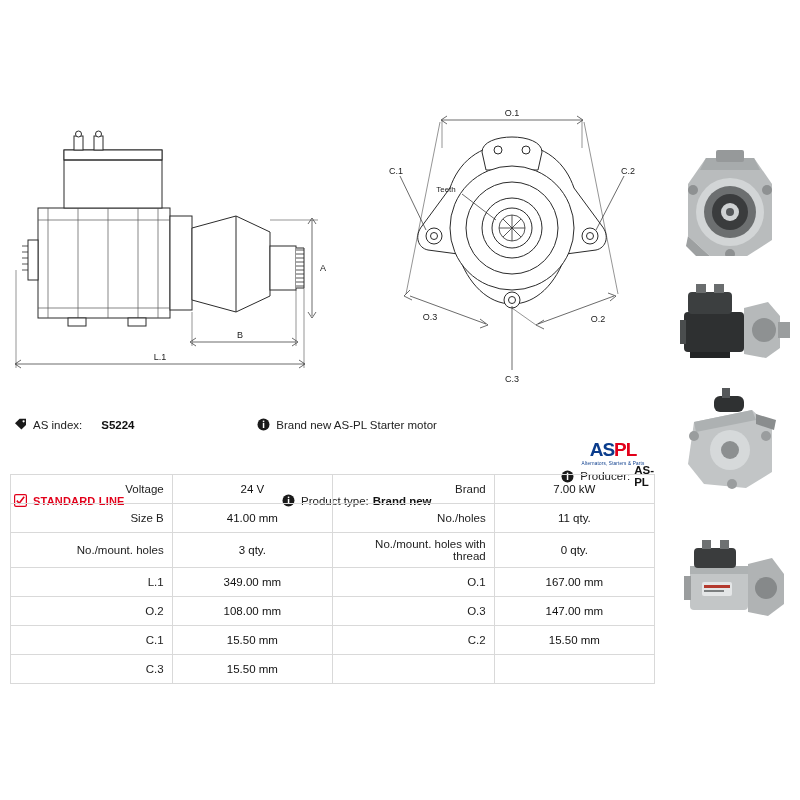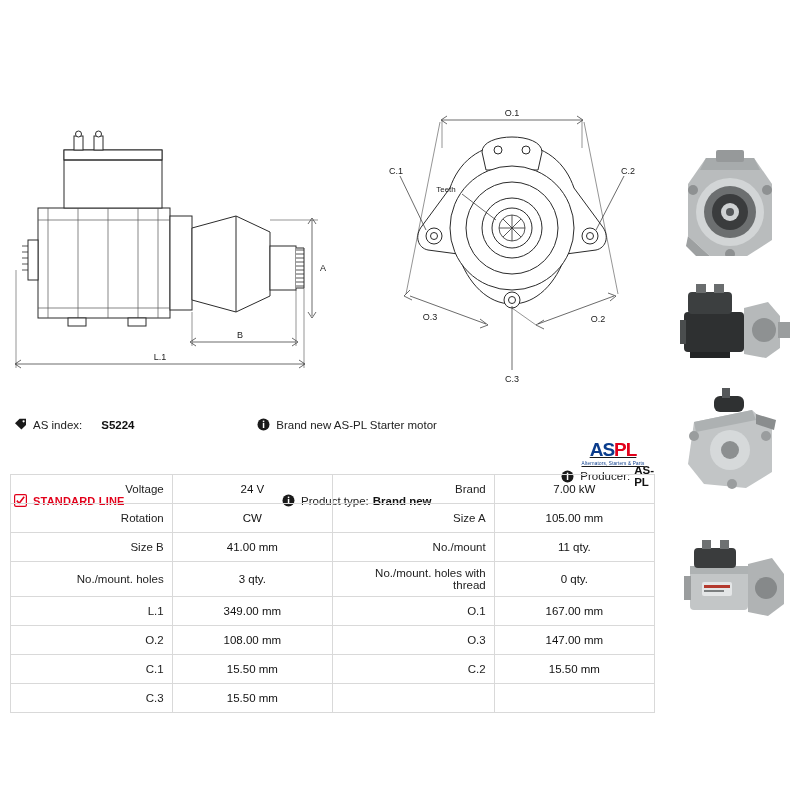--- a/index.html
+++ b/index.html
@@ -113,21 +113,20 @@
   }
   .producer-row { margin-top: 2px; }
 
   
   .logo {
     position: absolute;
     right: 148px;
     top: 440px;
     width: 78px;
     text-align: center;
-    text-decoration: underline;
   }
   .logo-mark {
     font-weight: bold;
     font-size: 19px;
     color: #0a3c8c;
     line-height: 1;
     letter-spacing: -1px;
   }
   .logo-mark .sub { color: #e2001a; }
   .logo-text {
@@ -459,29 +458,23 @@
 
   <table class="specs">
     <tbody>
       <tr>
         <td class="k">Voltage</td>
         <td class="v">24 V</td>
         <td class="k">Brand</td>
         <td class="v">7.00 kW</td>
       </tr>
       <tr>
-        <td class="k">Rotation</td>
-        <td class="v">CW</td>
-        <td class="k">Size A</td>
-        <td class="v">105.00 mm</td>
-      </tr>
-      <tr>
         <td class="k">Size B</td>
         <td class="v">41.00 mm</td>
-        <td class="k">No./mount</td>
+        <td class="k">No./holes</td>
         <td class="v">11 qty.</td>
       </tr>
       <tr>
         <td class="k">No./mount. holes</td>
         <td class="v">3 qty.</td>
         <td class="k">No./mount. holes with thread</td>
         <td class="v">0 qty.</td>
       </tr>
       <tr>
         <td class="k">L.1</td>

